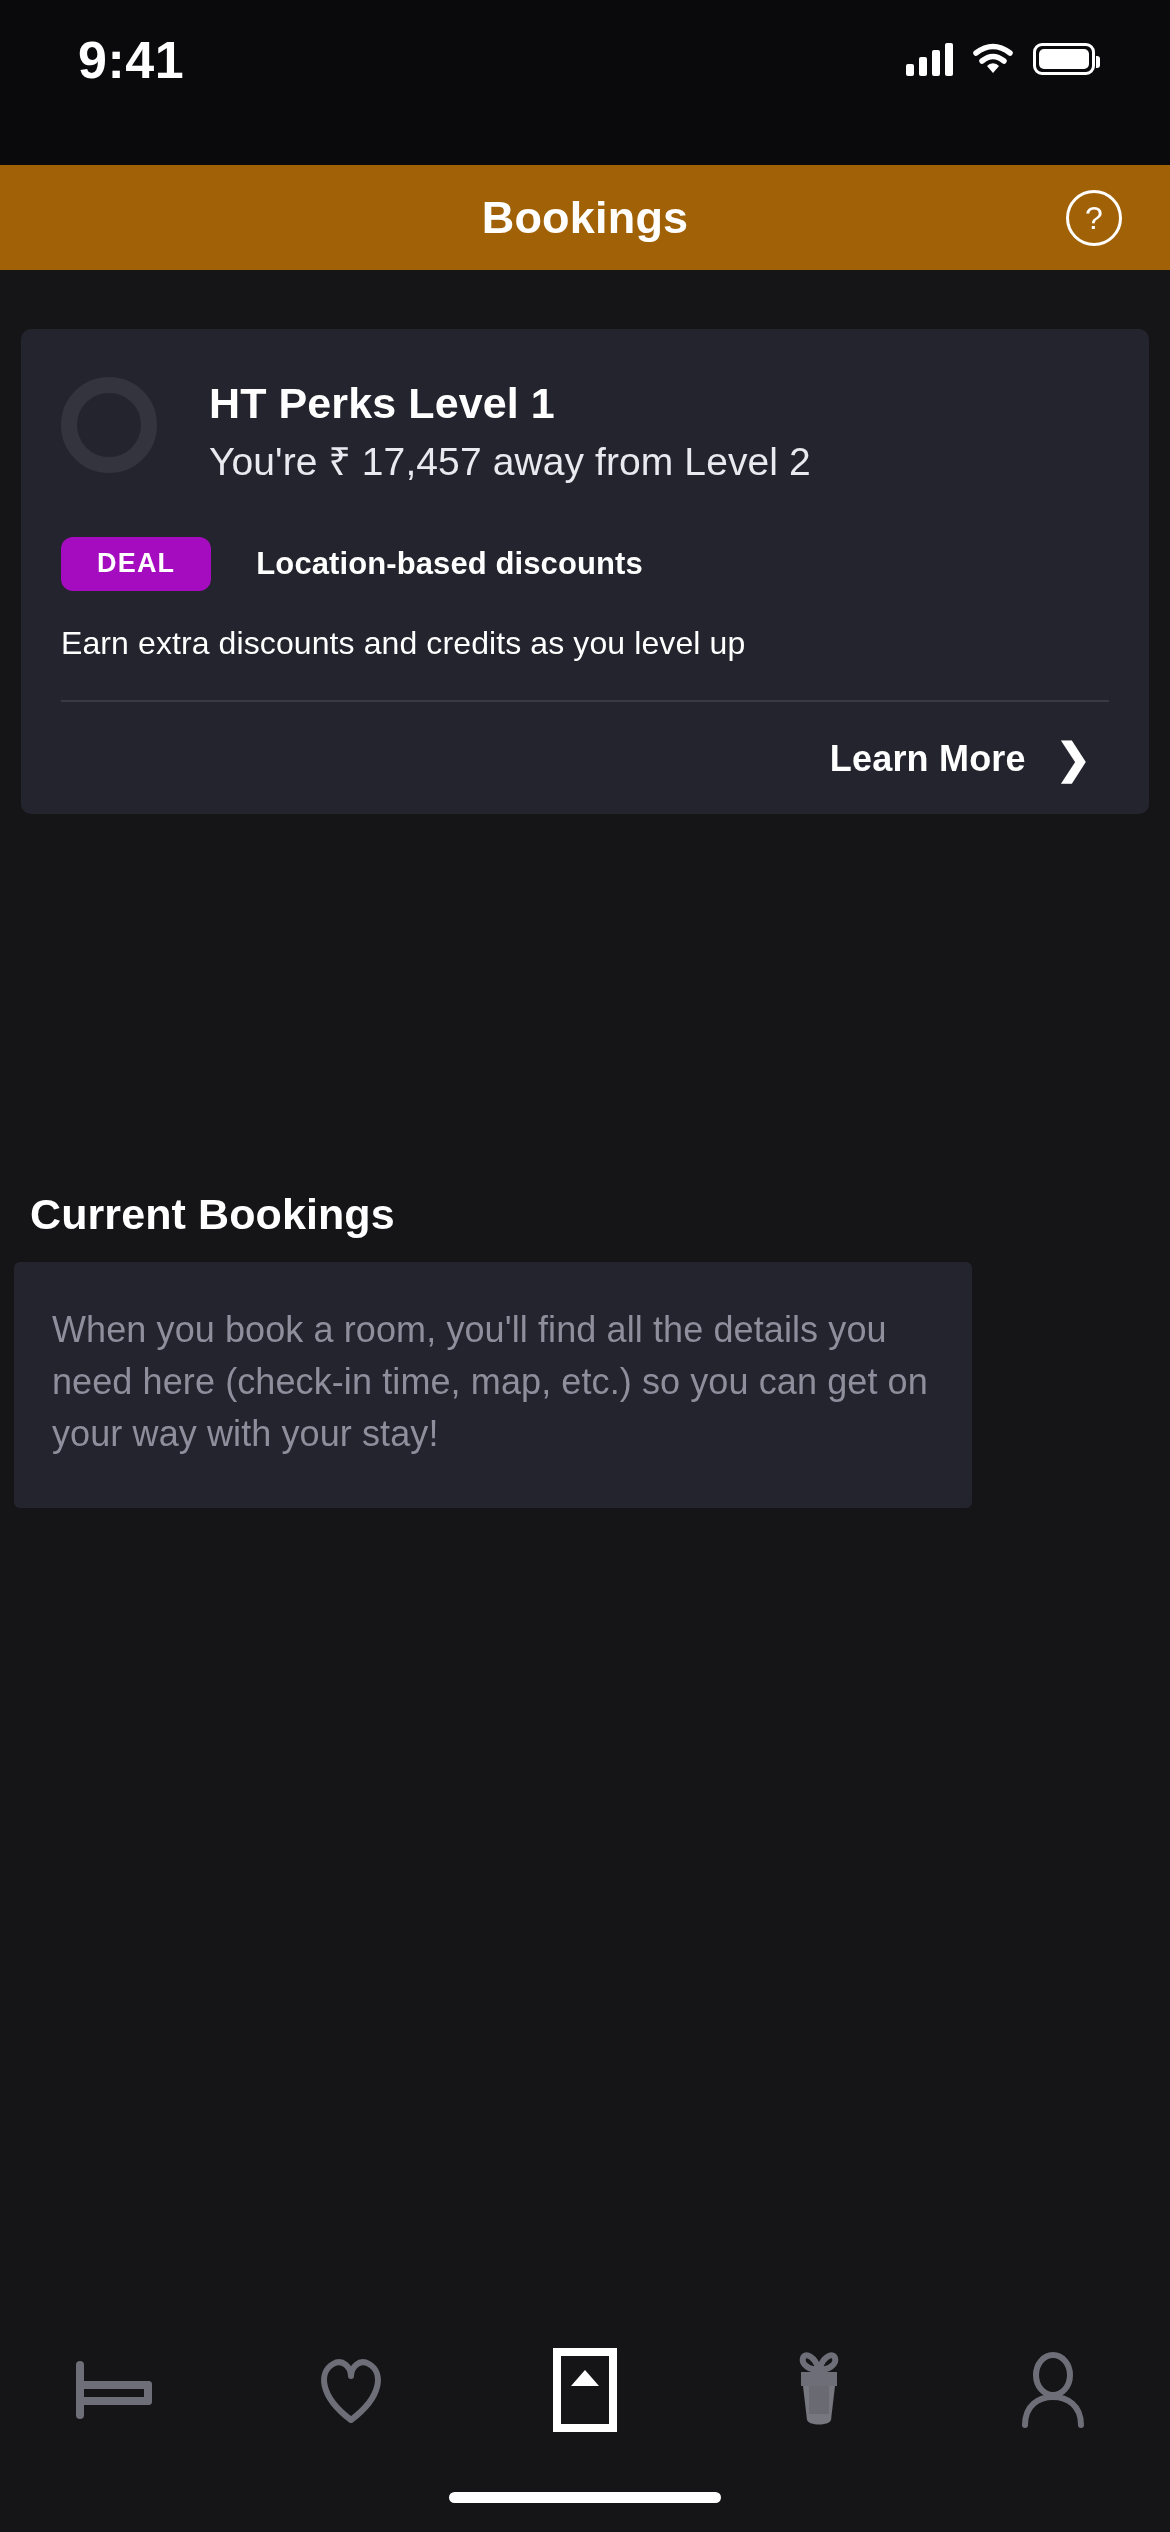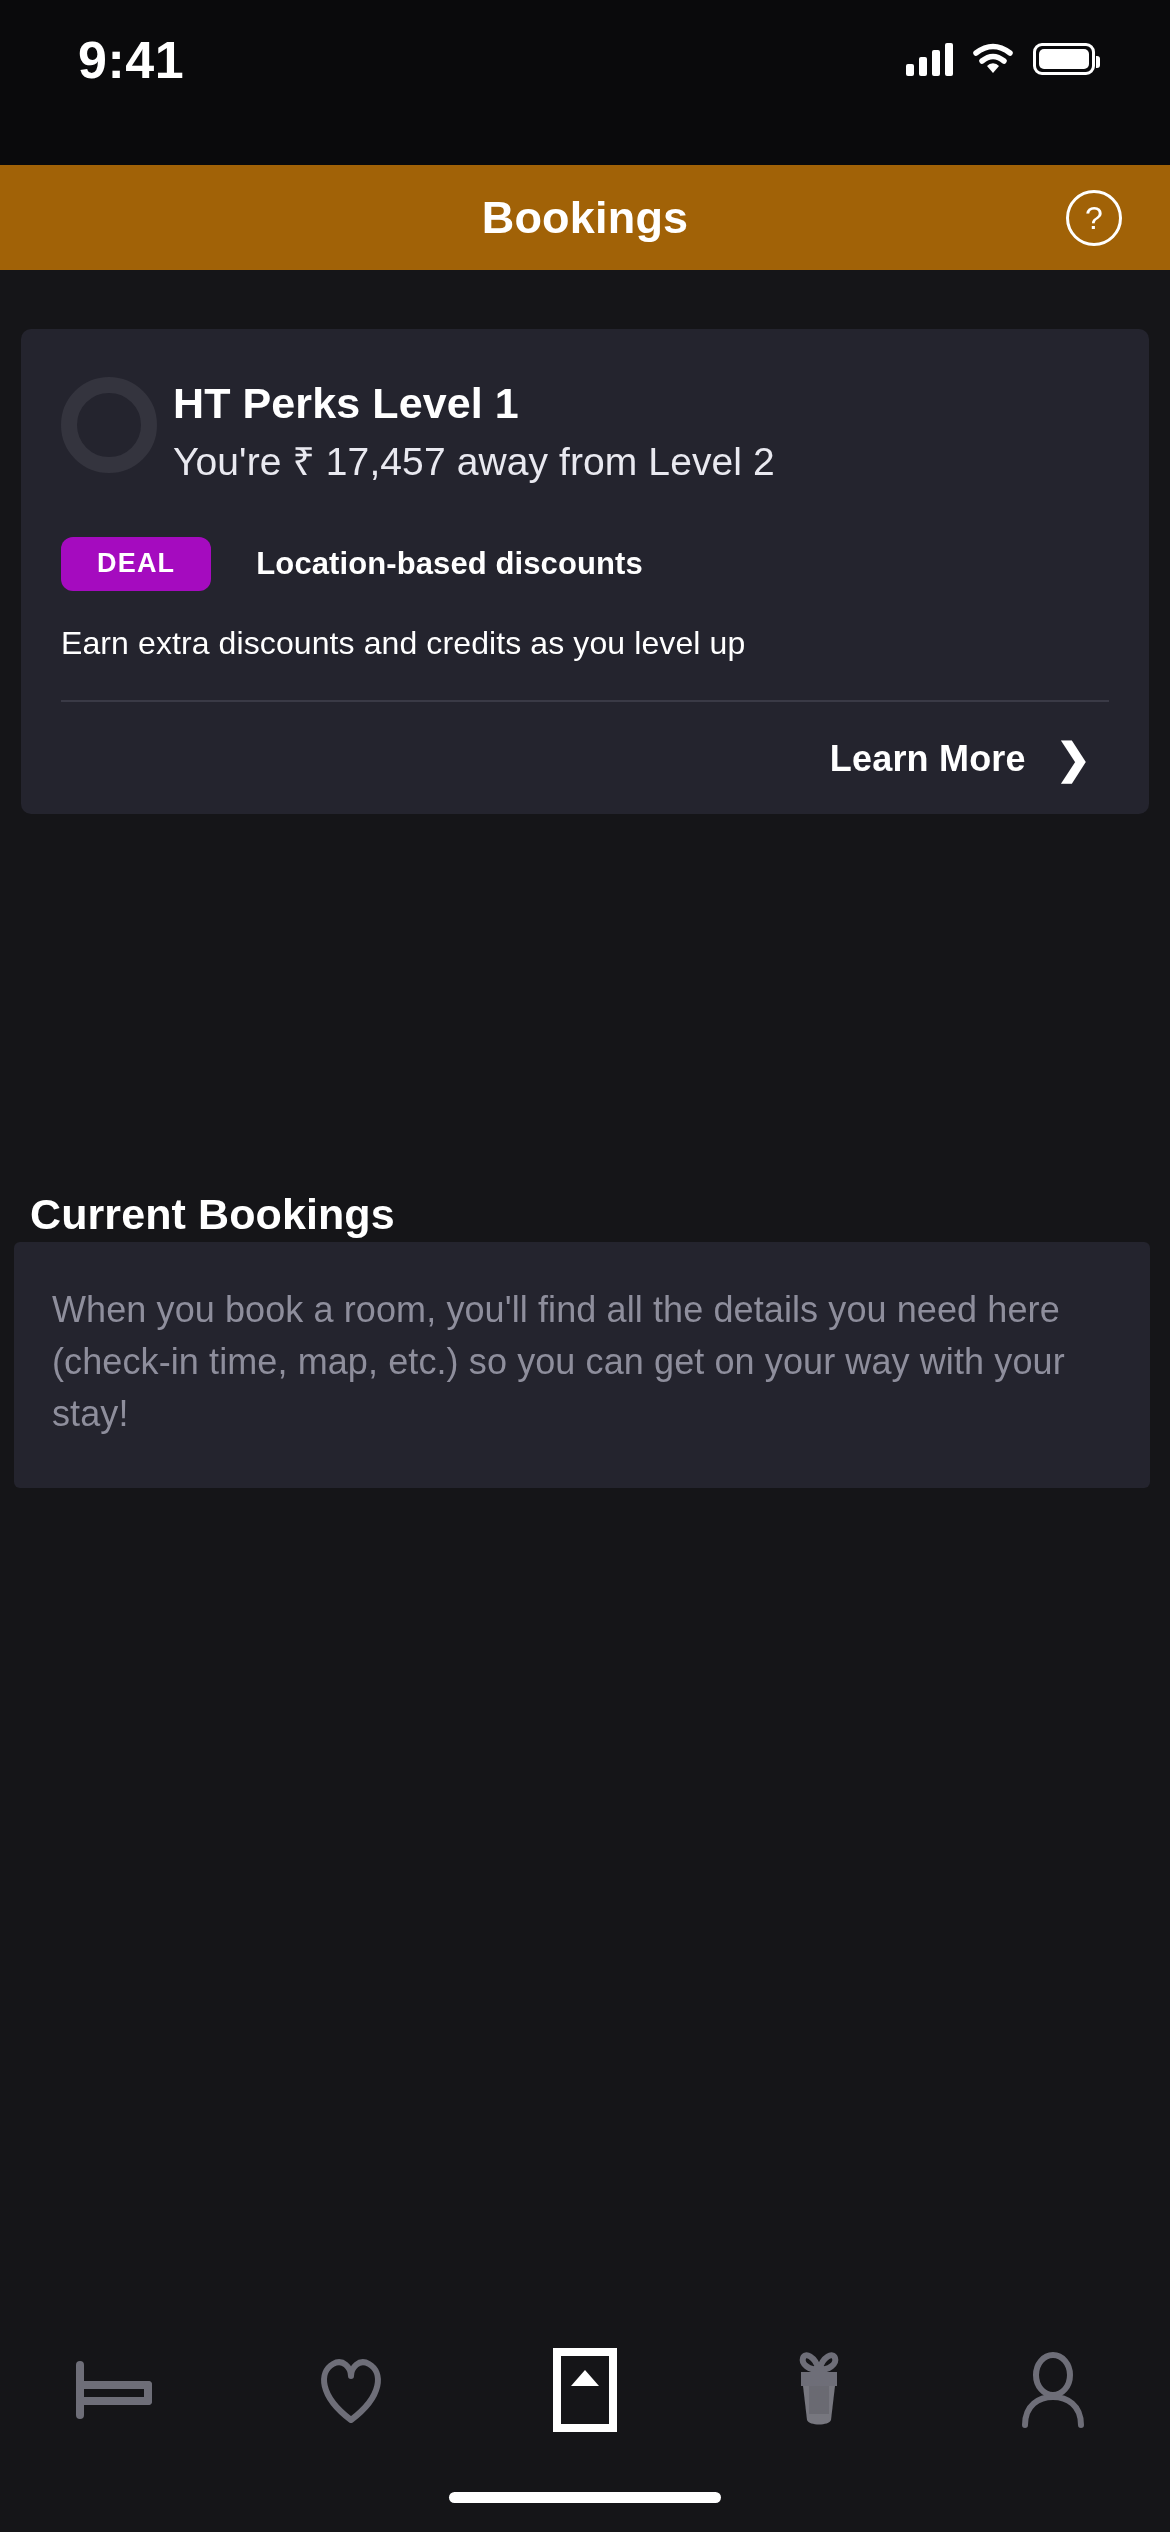--- a/index.html
+++ b/index.html
@@ -59,21 +59,21 @@
   }
 
   
   .content { flex:1 1 auto; position:relative; background:#151518; }
 
   
   .perks-card {
     position:absolute; left:21px; top:59px; width:1128px;
     background:#24242e; border-radius:10px; padding:44px 40px 30px 40px;
   }
-  .perks-top { display:flex; align-items:flex-start; gap:16px; }
+  .perks-top { display:flex; align-items:flex-start; gap:52px; }
   .perks-avatar {
     flex:0 0 auto; width:96px; height:96px; border-radius:50%;
     border:16px solid #34343e; background:#24242e; margin-top:4px;
   }
   .perks-texts { padding-top:4px; }
   .perks-title {
     color:#ffffff; font-size:43px; font-weight:700; line-height:52px;
     letter-spacing:0.1px;
   }
   .perks-sub {
@@ -99,21 +99,21 @@
   .learn-chevron { color:#ffffff; font-size:42px; font-weight:700; line-height:1; }
 
   
   .section-title {
     position:absolute; left:30px; top:920px;
     color:#ffffff; font-size:43px; font-weight:700; letter-spacing:0.1px;
   }
 
   
   .empty-card {
-    position:absolute; left:14px; top:972px; width:1136px;
+    position:absolute; left:14px; top:992px; width:958px;
     background:#24242e; border-radius:6px; padding:42px 38px 48px 38px;
   }
   .empty-text {
     color:#8e8e9c; font-size:36px; font-weight:400; line-height:52px;
     letter-spacing:0.1px;
   }
 
   
   .tabbar {
     flex:0 0 auto; height:185px; background:#151518;

